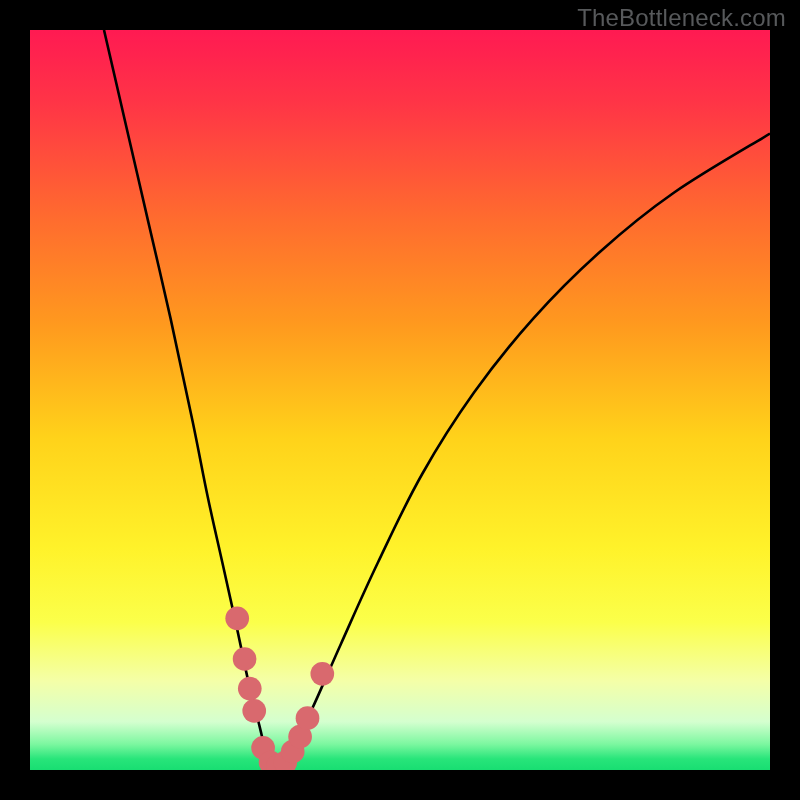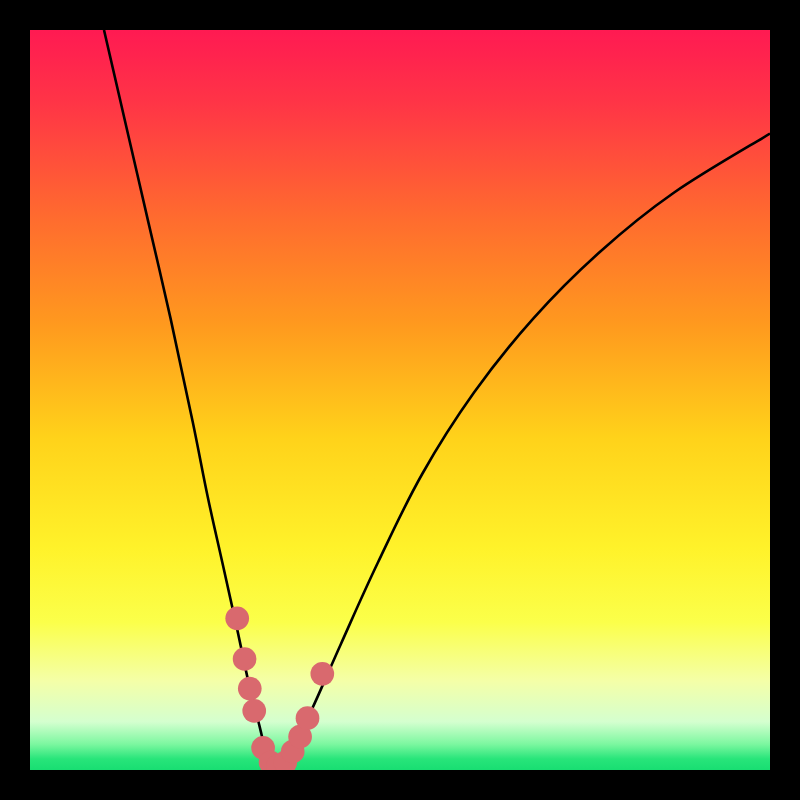--- a/index.html
+++ b/index.html
@@ -39,20 +39,21 @@
     position: absolute;
     inset: 0;
     width: 100%;
     height: 100%;
   }
 </style>
 </head>
 <body>
 <div class="frame">
 
+  <div class="watermark">TheBottleneck.com</div>
 
   <div class="plot-area">
     <svg class="gradient-bg" viewBox="0 0 740 740" preserveAspectRatio="none">
       <defs>
         <linearGradient id="bgGrad" x1="0" y1="0" x2="0" y2="1">
             <stop offset="0%" stop-color="#ff1a52"></stop>
             <stop offset="10%" stop-color="#ff3546"></stop>
             <stop offset="25%" stop-color="#ff6a2f"></stop>
             <stop offset="40%" stop-color="#ff9a1e"></stop>
             <stop offset="55.00000000000001%" stop-color="#ffd21a"></stop>

